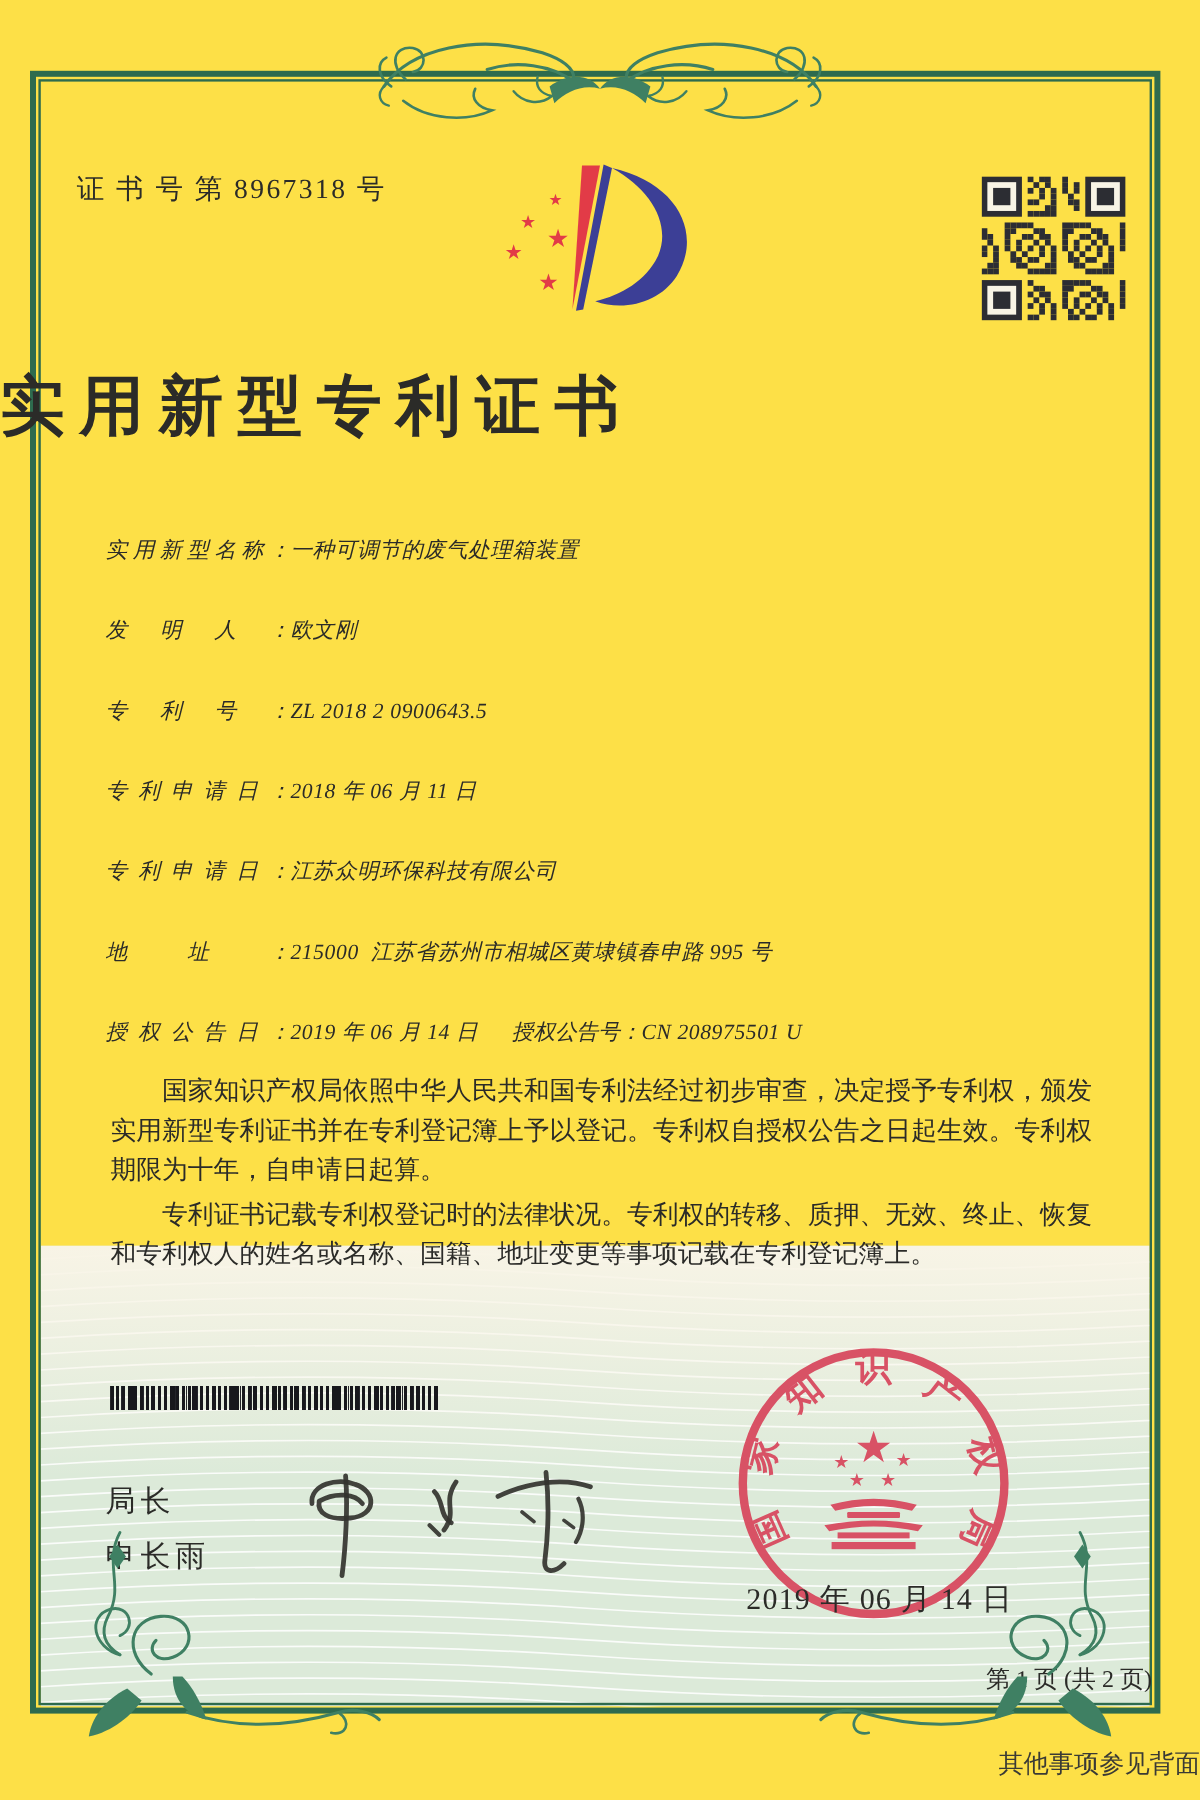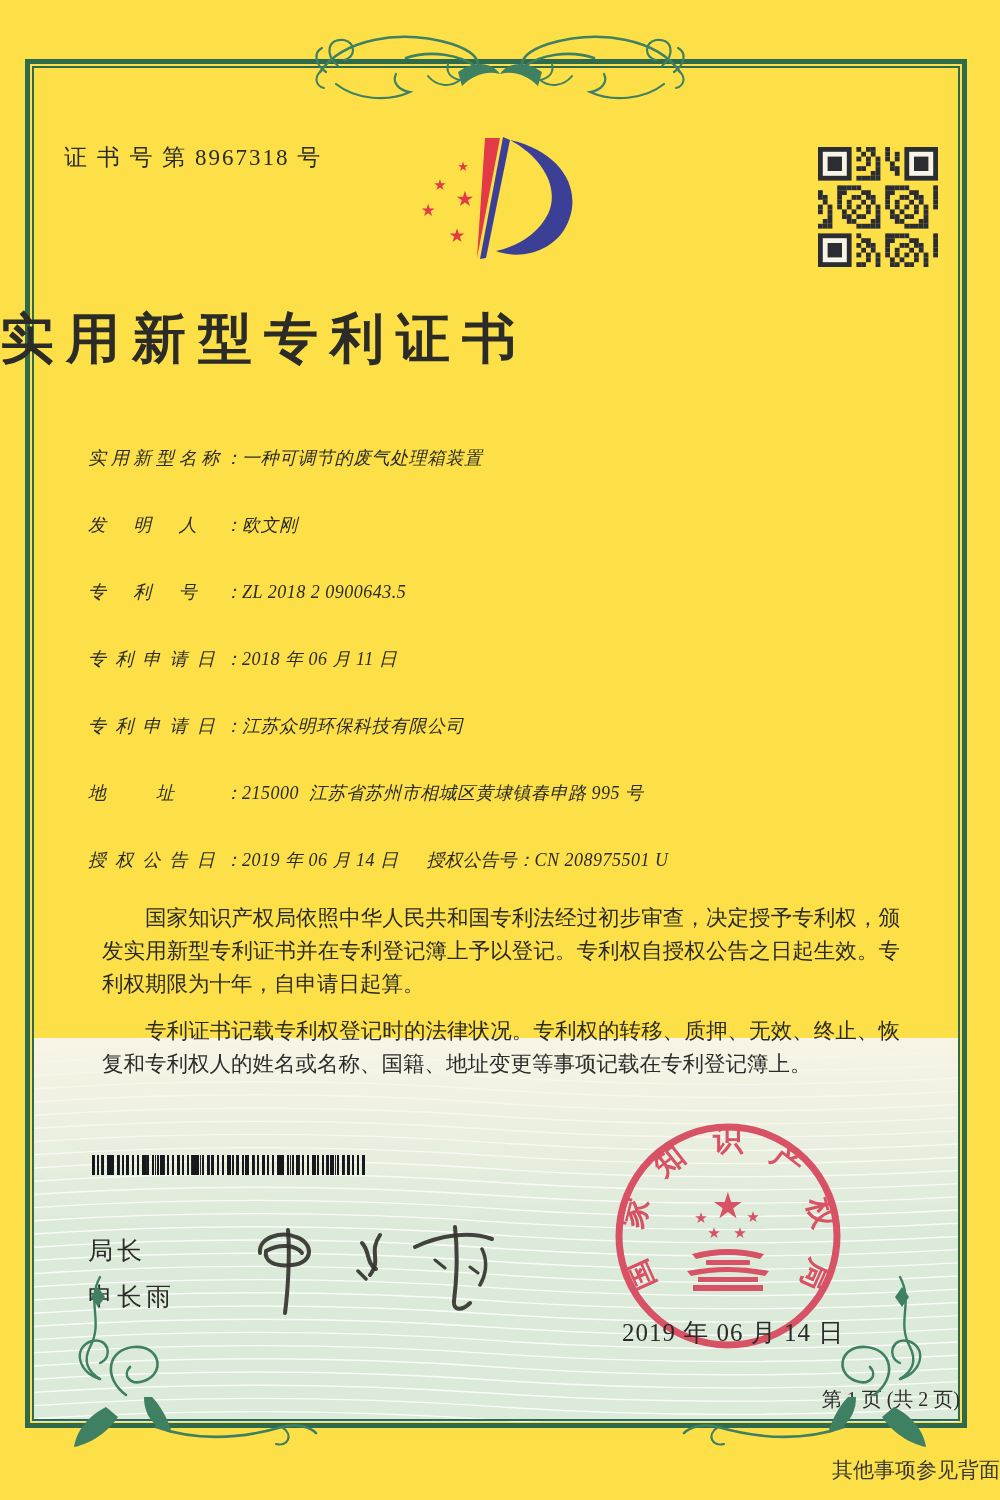--- a/index.html
+++ b/index.html
@@ -41,21 +41,21 @@
   .fields{position:absolute;left:88px;right:70px;top:440px;z-index:3;font-size:18px;font-style:italic;}
   .field-row{height:36px;line-height:36px;margin-bottom:31px;white-space:nowrap;}
   .flabel{display:inline-block;width:154px;text-align:justify;text-align-last:justify;
           vertical-align:top;}
   .fvalue{letter-spacing:.5px;white-space:pre-wrap;}
   .pair2{margin-left:28px;}
 
   
   .paras{position:absolute;left:88px;right:86px;top:889px;z-index:3;
          font-size:21.5px;line-height:33px;text-align:justify;}
-  .paras p{margin:14px;text-indent:2em;font-family:Liberation Mono, monospace;}
+  .paras p{margin:4px;text-indent:2em;}
 
   
   .barcode{position:absolute;left:92px;top:1155px;width:273px;height:20px;z-index:3;
     background:
       repeating-linear-gradient(90deg,#17181c 0 2px,transparent 2px 5px),
       repeating-linear-gradient(90deg,#17181c 0 3px,transparent 3px 17px),
       repeating-linear-gradient(90deg,#24252a 0 1px,transparent 1px 9px);}
   .signer-title{position:absolute;left:88px;top:1234px;font-size:25px;letter-spacing:4px;z-index:3;}
   .signer-name{position:absolute;left:88px;top:1280px;font-size:25px;letter-spacing:4px;z-index:3;}
   .signature{position:absolute;left:230px;top:1205px;z-index:3;}

